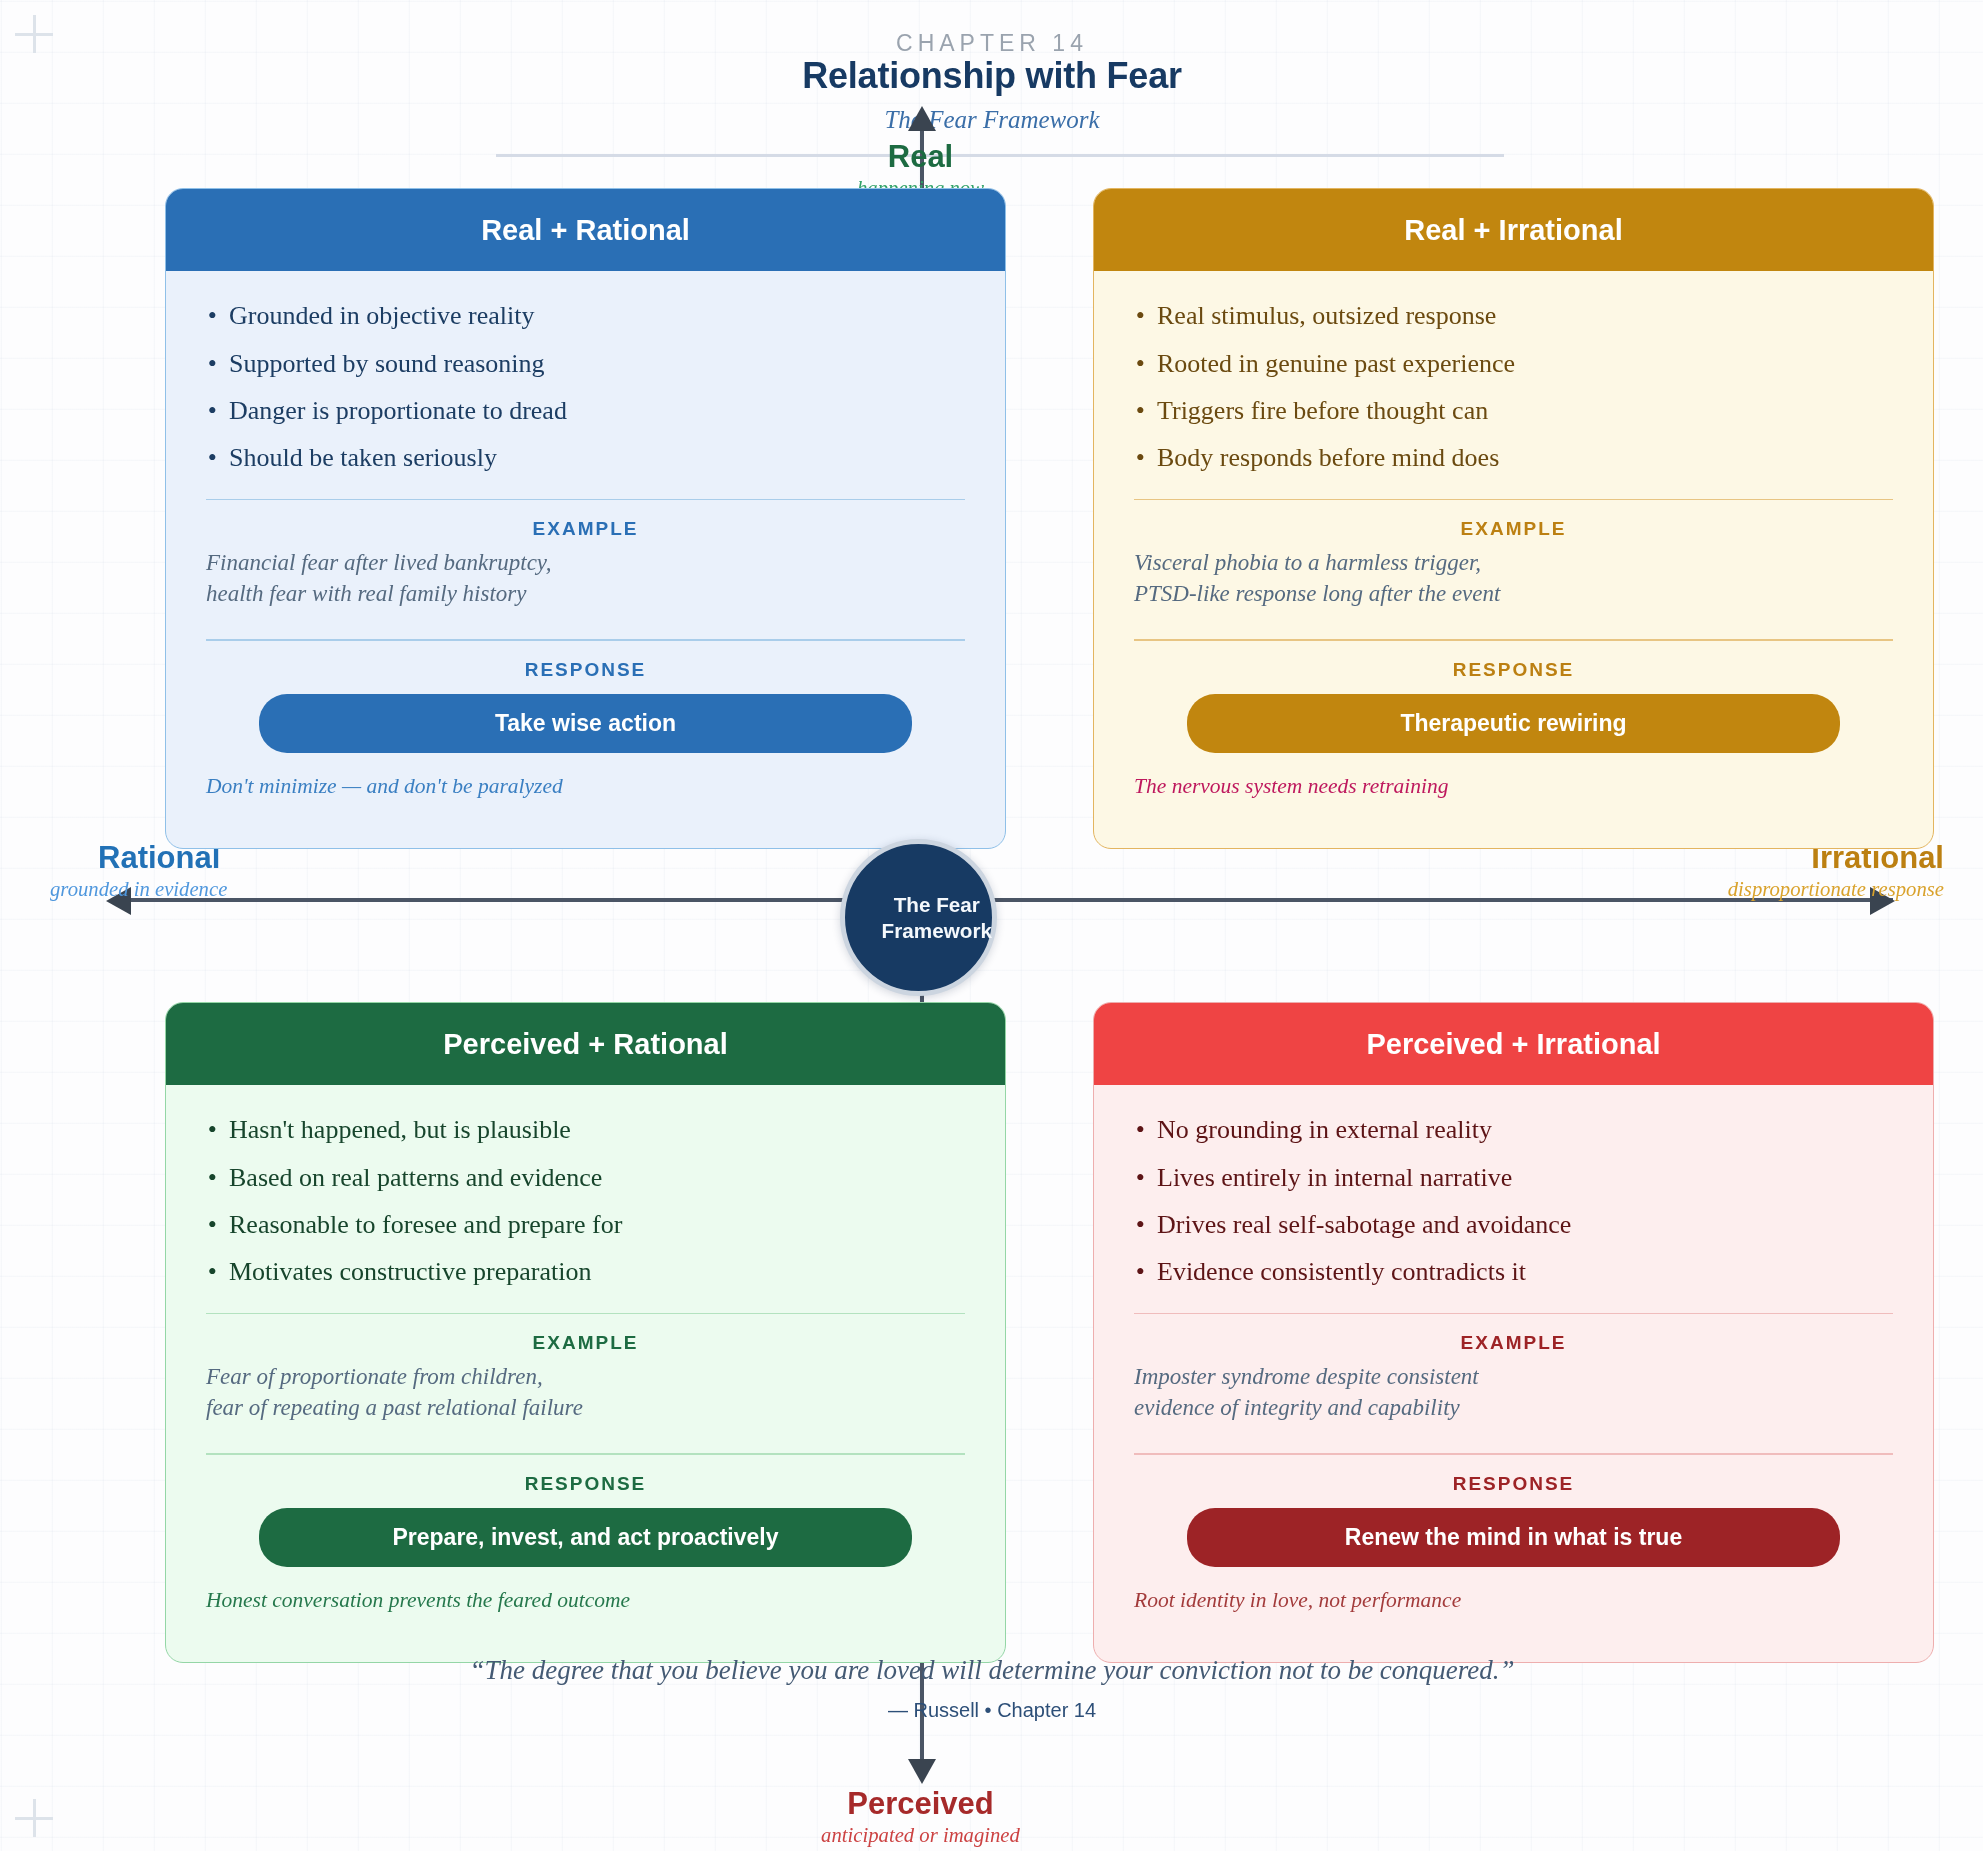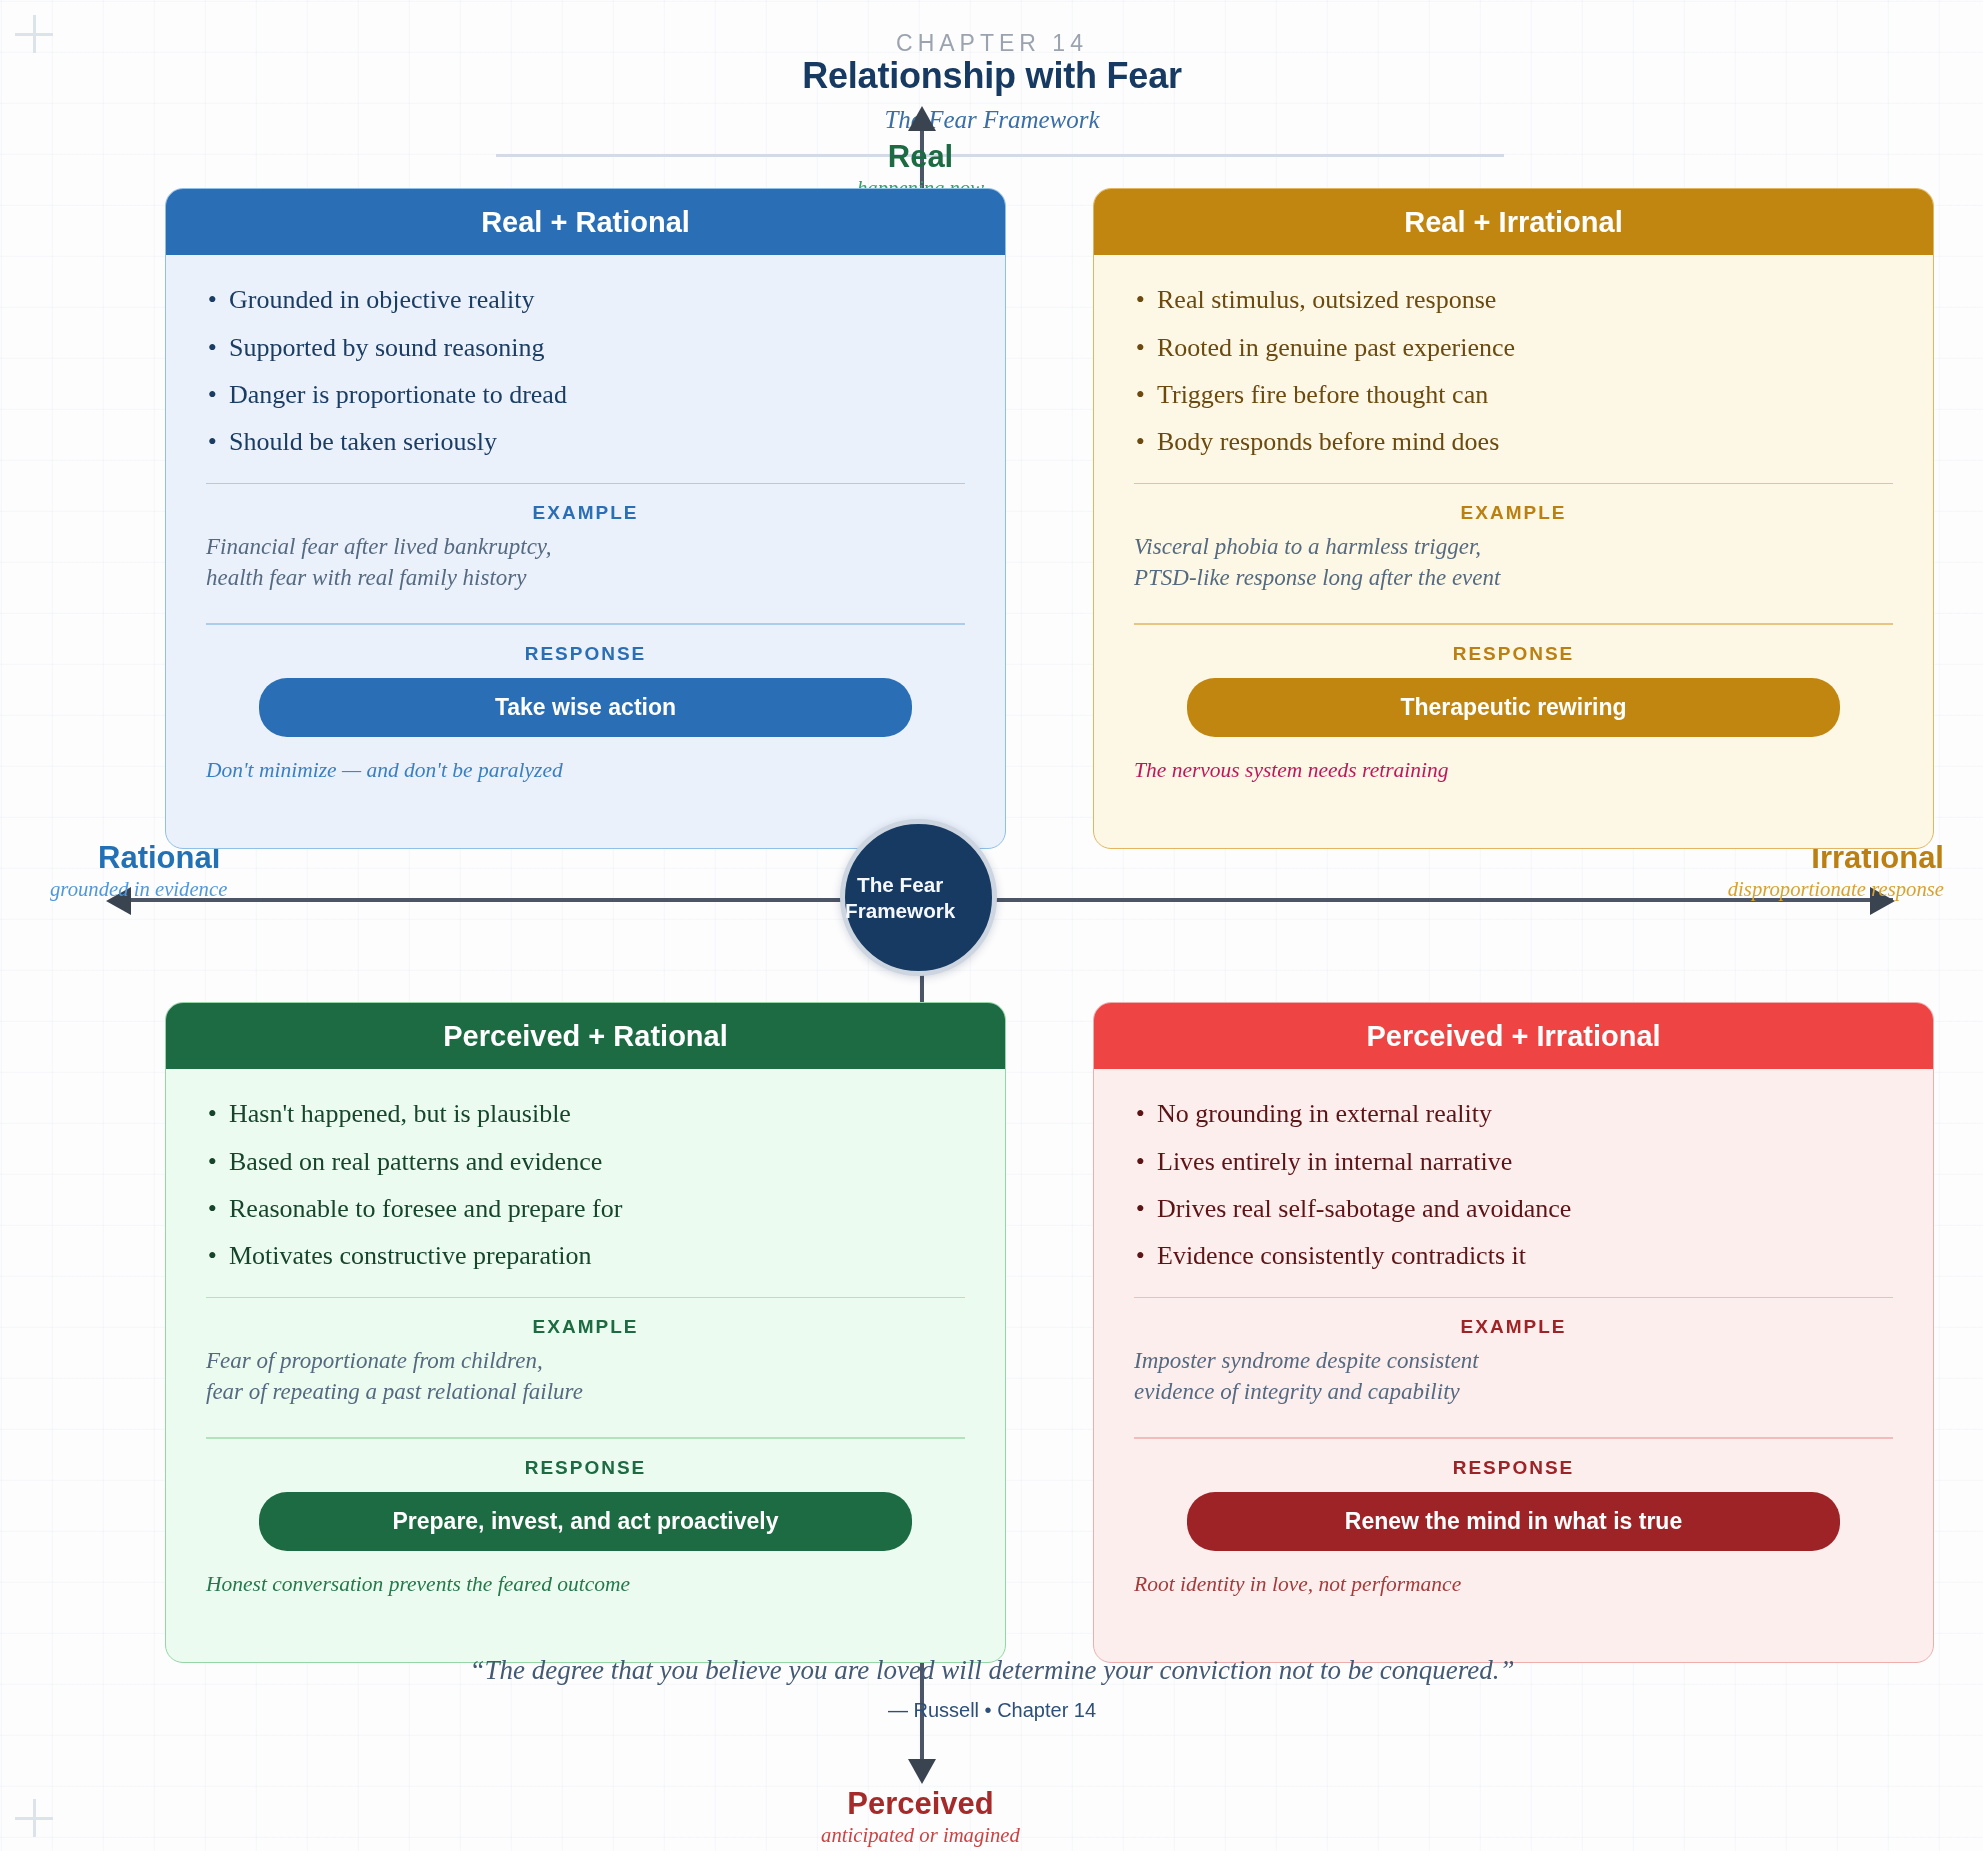--- a/index.html
+++ b/index.html
@@ -122,29 +122,29 @@
   .pole-left .pole-name { color: #2271b6; margin-left: 48px; }
   .pole-left .pole-desc { color: #4f97dd; }
 
   .pole-right { right: 0px; top: 842px; width: 347px; text-align: right; padding-right: 40px; }
   .pole-right .pole-name { color: #bc8012; }
   .pole-right .pole-desc { color: #d9a22c; }
 
   
   .hub {
     position: absolute;
-    left: 840px; top: 819px;
+    left: 840px; top: 839px;
     width: 157px; height: 157px;
     border-radius: 50%;
     background: #173a63;
     border: 5px solid #ccd5e0;
     box-sizing: border-box;
     display: flex;
     align-items: center;
-    justify-content: flex-start;
+    justify-content: flex-end;
     z-index: 20;
     box-shadow: 0 1.7px 8.3px rgba(20,40,70,0.18);
   }
   .hub-label {
     color: #f4f8fc;
     font-size: 20.7px;
     font-weight: bold;
     line-height: 1.25;
     text-align: center;
     white-space: pre-line;
@@ -153,21 +153,21 @@
   
   .card {
     position: absolute;
     width: 841px;
     border-radius: 18px;
     overflow: hidden;
     box-sizing: border-box;
     border: 1.7px solid transparent;
   }
   .card-head {
-    height: 66px;
+    height: 82px;
     display: flex;
     align-items: center;
     justify-content: center;
     color: #ffffff;
     font-size: 29px;
     font-weight: bold;
     text-align: center;
   }
   .card-body { padding: 21.5px 40px 33px 40px; }
   .bullets { list-style: none; margin: 0; padding: 0; }

